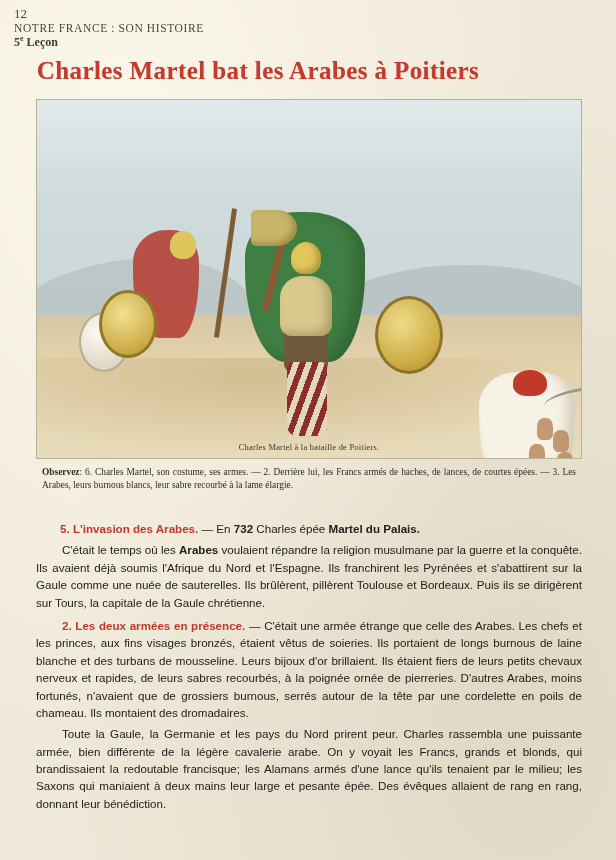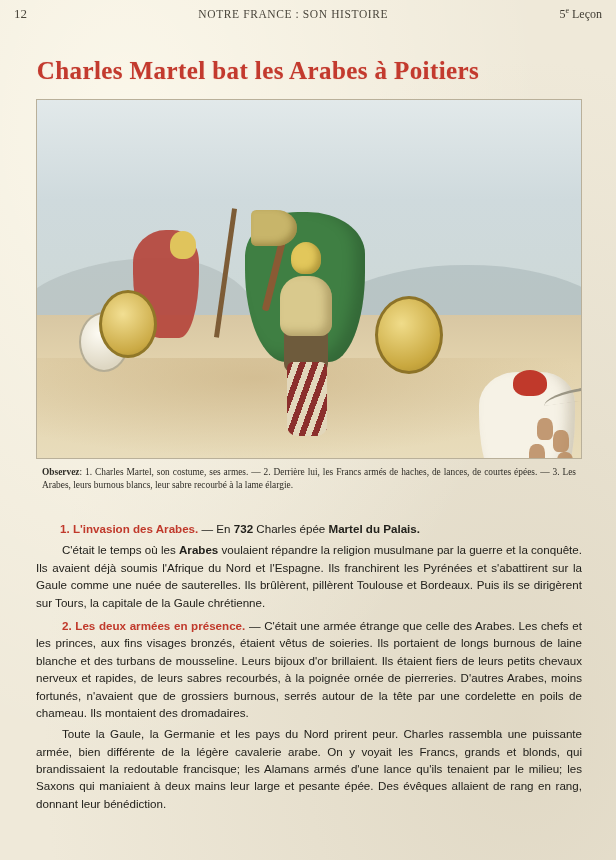--- a/index.html
+++ b/index.html
@@ -28,36 +28,37 @@
     position: absolute;
     top: 6px;
     left: 14px;
     right: 14px;
     height: 22px;
     display: flex;
     align-items: baseline;
     justify-content: space-between;
     font-size: 11px;
     color: #3c3a33;
+    flex-direction: column;
   }
   .folio {
     font-size: 13px;
     font-family: "Liberation Serif", serif;
     color: #4a463c;
   }
   .running-title {
     font-family: "Liberation Serif", serif;
     font-size: 11.5px;
     letter-spacing: 0.6px;
     color: #4a463c;
   }
   .lesson {
     font-family: "Liberation Serif", serif;
     font-size: 12px;
-    font-weight: normal;
+    font-weight: bold;
     color: #3f3b32;
   }
   .lesson sup { font-size: 8px; }
 
   
   .main-title {
     position: absolute;
     top: 57px;
     left: 0;
     width: 516px;
@@ -293,31 +294,32 @@
 
     <div class="sh arab-white"></div>
     <div class="sh turban-red"></div>
     <div class="sh sabre"></div>
 
     <div class="sh distant-horse" style="left:500px; top:318px;"></div>
     <div class="sh distant-horse" style="left:516px; top:330px;"></div>
     <div class="sh distant-horse" style="left:492px; top:344px;"></div>
     <div class="sh distant-horse" style="left:520px; top:352px;"></div>
 
+    <div class="caption-fig">Charles Martel à la bataille de Poitiers.</div>
   </div>
 
   <div class="observe">
-    <b>Observez</b><span>: 1. Charles Martel, son costume, ses armes. — 2. Derrière lui, les Francs armés de haches, de lances, de courtes épées. — 3. Les Arabes, leurs burnous blancs, leur sabre recourbé à la lame élargie.</span>
+    <b>Observez</b><span>: 6. Charles Martel, son costume, ses armes. — 2. Derrière lui, les Francs armés de haches, de lances, de courtes épées. — 3. Les Arabes, leurs burnous blancs, leur sabre recourbé à la lame élargie.</span>
   </div>
 
   <div class="body-col">
 
     <div class="sec">
       <div class="para para0">
-        <span style="display:inline-block;width:24px"></span><span class="sec-head">1. L'invasion des Arabes.</span><span class="dash"> — </span><span>En </span><b class="em">732</b><span> Charles épée </span><b class="em">Martel du Palais.</b>
+        <span style="display:inline-block;width:24px"></span><span class="sec-head">5. L'invasion des Arabes.</span><span class="dash"> — </span><span>En </span><b class="em">732</b><span> Charles épée </span><b class="em">Martel du Palais.</b>
       </div>
       <div class="para">
         <span>C'était le temps où les </span><b class="em">Arabes</b><span> voulaient répandre la religion musulmane par la guerre et la conquête. Ils avaient déjà soumis l'Afrique du Nord et l'Espagne. Ils franchirent les Pyrénées et s'abattirent sur la Gaule comme une nuée de sauterelles. Ils brûlèrent, pillèrent Toulouse et Bordeaux. Puis ils se dirigèrent sur Tours, la capitale de la Gaule chrétienne.</span>
       </div>
     </div>
 
     <div class="sec">
       <div class="para">
         <span class="sec-head">2. Les deux armées en présence.</span><span class="dash"> — </span><span>C'était une armée étrange que celle des Arabes. Les chefs et les princes, aux fins visages bronzés, étaient vêtus de soieries. Ils portaient de longs burnous de laine blanche et des turbans de mousseline. Leurs bijoux d'or brillaient. Ils étaient fiers de leurs petits chevaux nerveux et rapides, de leurs sabres recourbés, à la poignée ornée de pierreries. D'autres Arabes, moins fortunés, n'avaient que de grossiers burnous, serrés autour de la tête par une cordelette en poils de chameau. Ils montaient des dromadaires.</span>
       </div>

